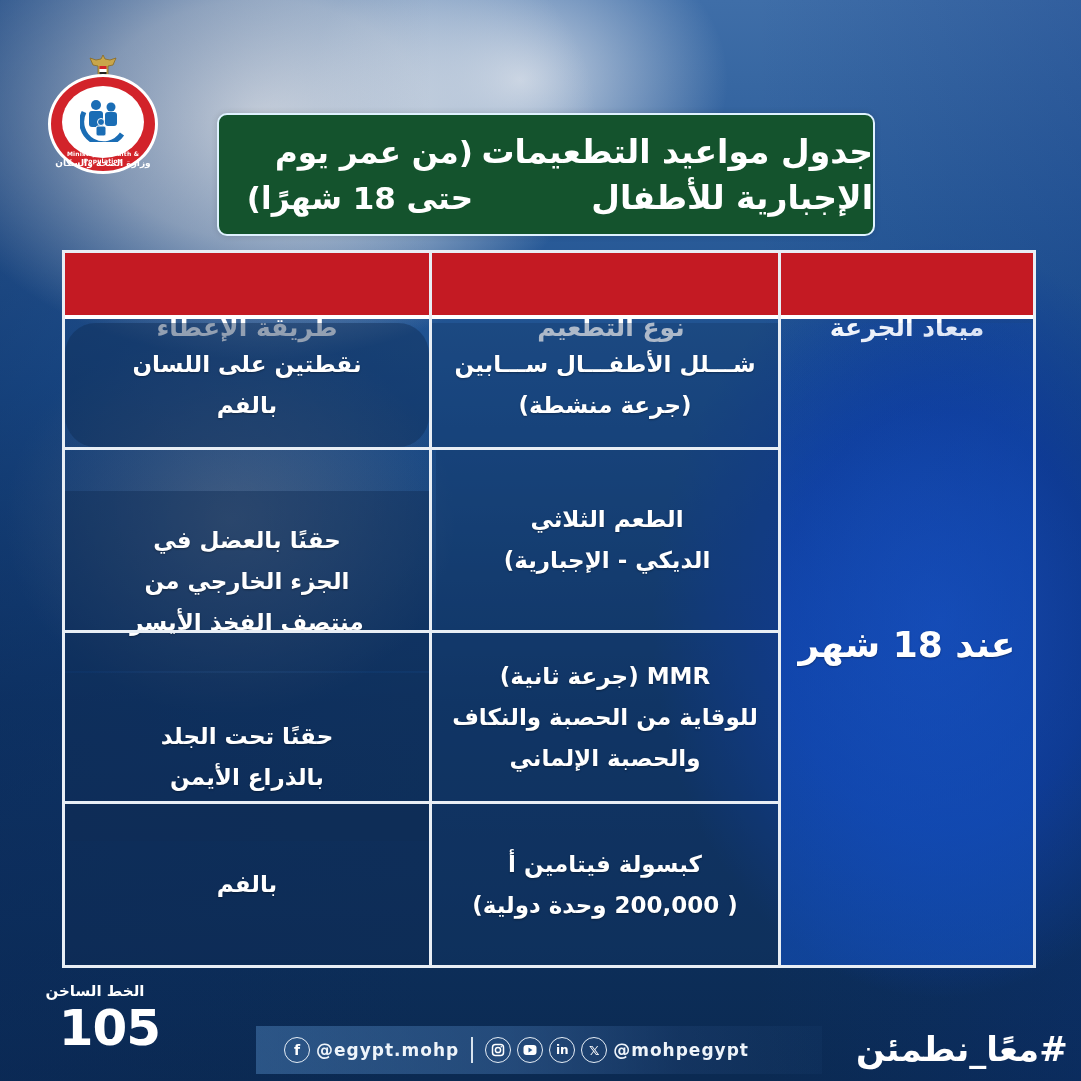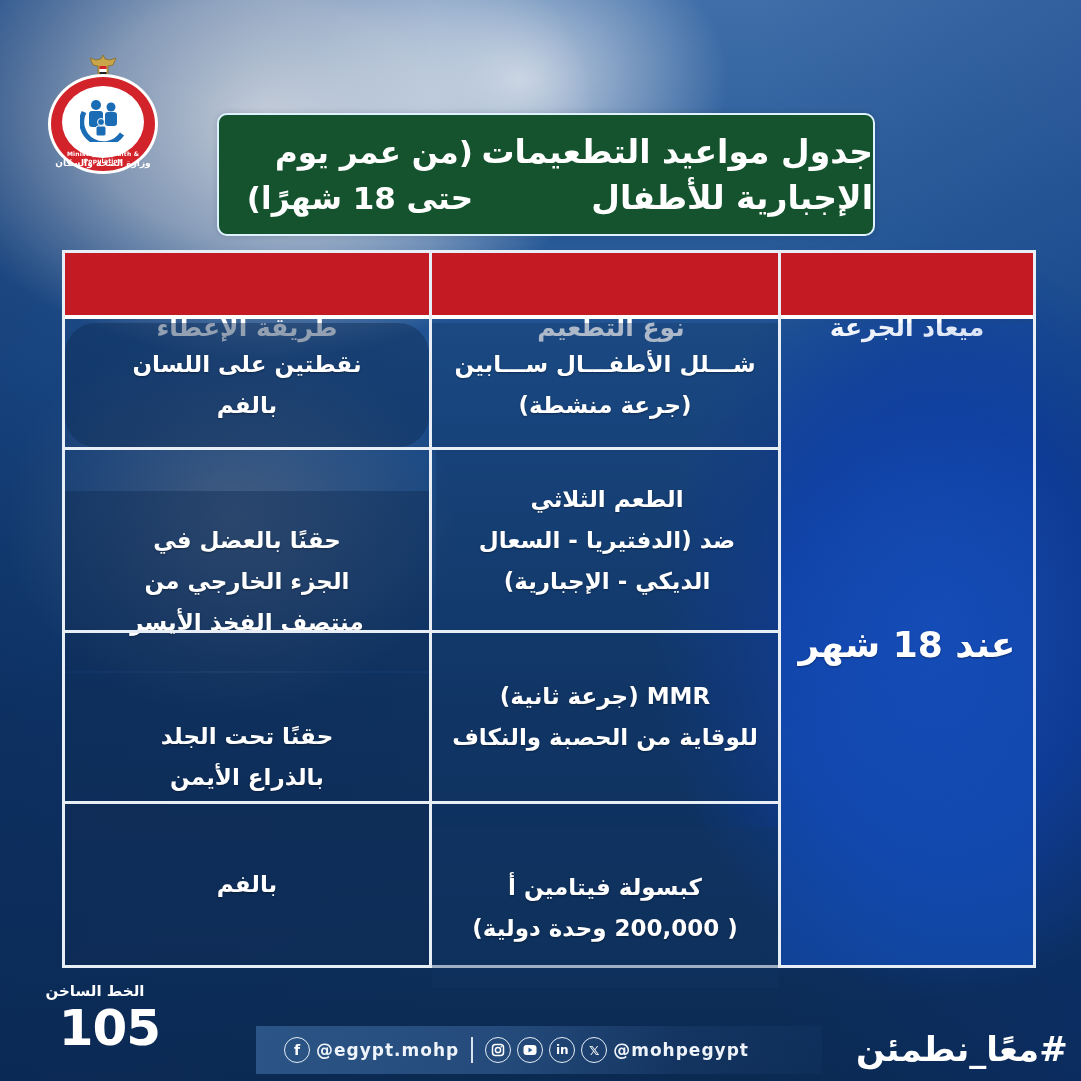--- a/index.html
+++ b/index.html
@@ -174,39 +174,39 @@
     <span>شـــلل الأطفـــال ســـابين</span>
     <span>(جرعة منشطة)</span>
   </div>
   <div class="cell body-left" style="right:604px; width:364px; top:70px; height:124px;border-radius:31px;">
     <span>نقطتين  على اللسان</span>
     <span>بالفم</span>
   </div>
 
   <div class="cell body-mid" style="right:255px; width:342px; top:197px; height:180px;">
     <span>الطعم الثلاثي</span>
-    <span>ضد (الدفتيريا - السعال</span>
     <span>الديكي - الإجبارية)</span>
   </div>
   <div class="cell body-left" style="right:604px; width:364px; top:197px; height:180px;margin-top:41px;">
     <span>حقنًا بالعضل في</span>
     <span>الجزء الخارجي من</span>
     <span>منتصف الفخذ الأيسر</span>
   </div>
 
   <div class="cell body-mid" style="right:255px; width:346px; top:380px; height:168px;">
     <span>MMR  (جرعة ثانية)</span>
     <span>للوقاية من الحصبة والنكاف</span>
+    <span>والحصبة الإلماني</span>
   </div>
   <div class="cell body-left" style="right:604px; width:364px; top:380px; height:168px;margin-top:40px;">
     <span>حقنًا تحت الجلد</span>
     <span>بالذراع الأيمن</span>
   </div>
 
-  <div class="cell body-mid" style="right:255px; width:346px; top:574px; height:161px;">
+  <div class="cell body-mid" style="right:255px; width:346px; top:551px; height:161px;">
     <span>كبسولة فيتامين أ</span>
     <span>( 200,000 وحدة دولية)</span>
   </div>
   <div class="cell body-left" style="right:604px; width:364px; top:551px; height:161px;">
     <span>بالفم</span>
   </div>
 
   <div class="vline" style="right:252px;"></div>
   <div class="vline" style="right:601px;"></div>
   <div class="hline" style="top:194px; right:255px; left:0;"></div>

